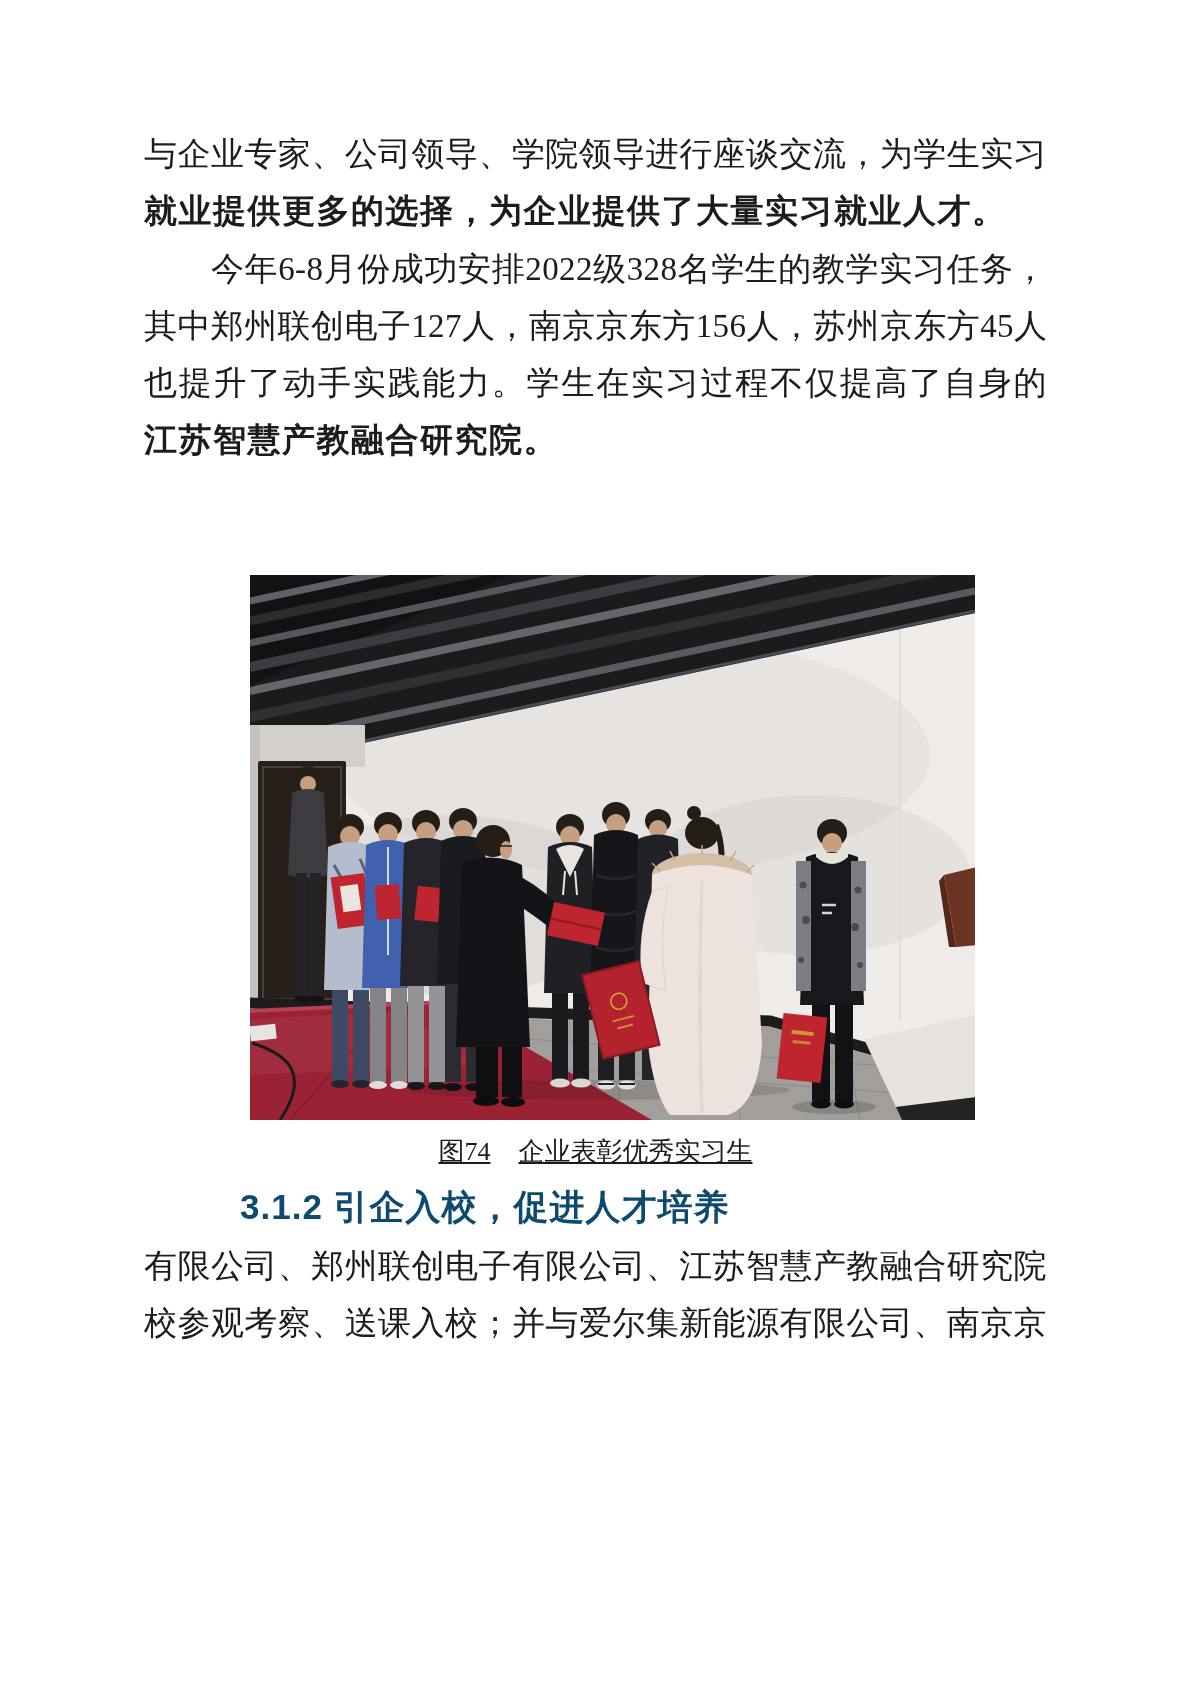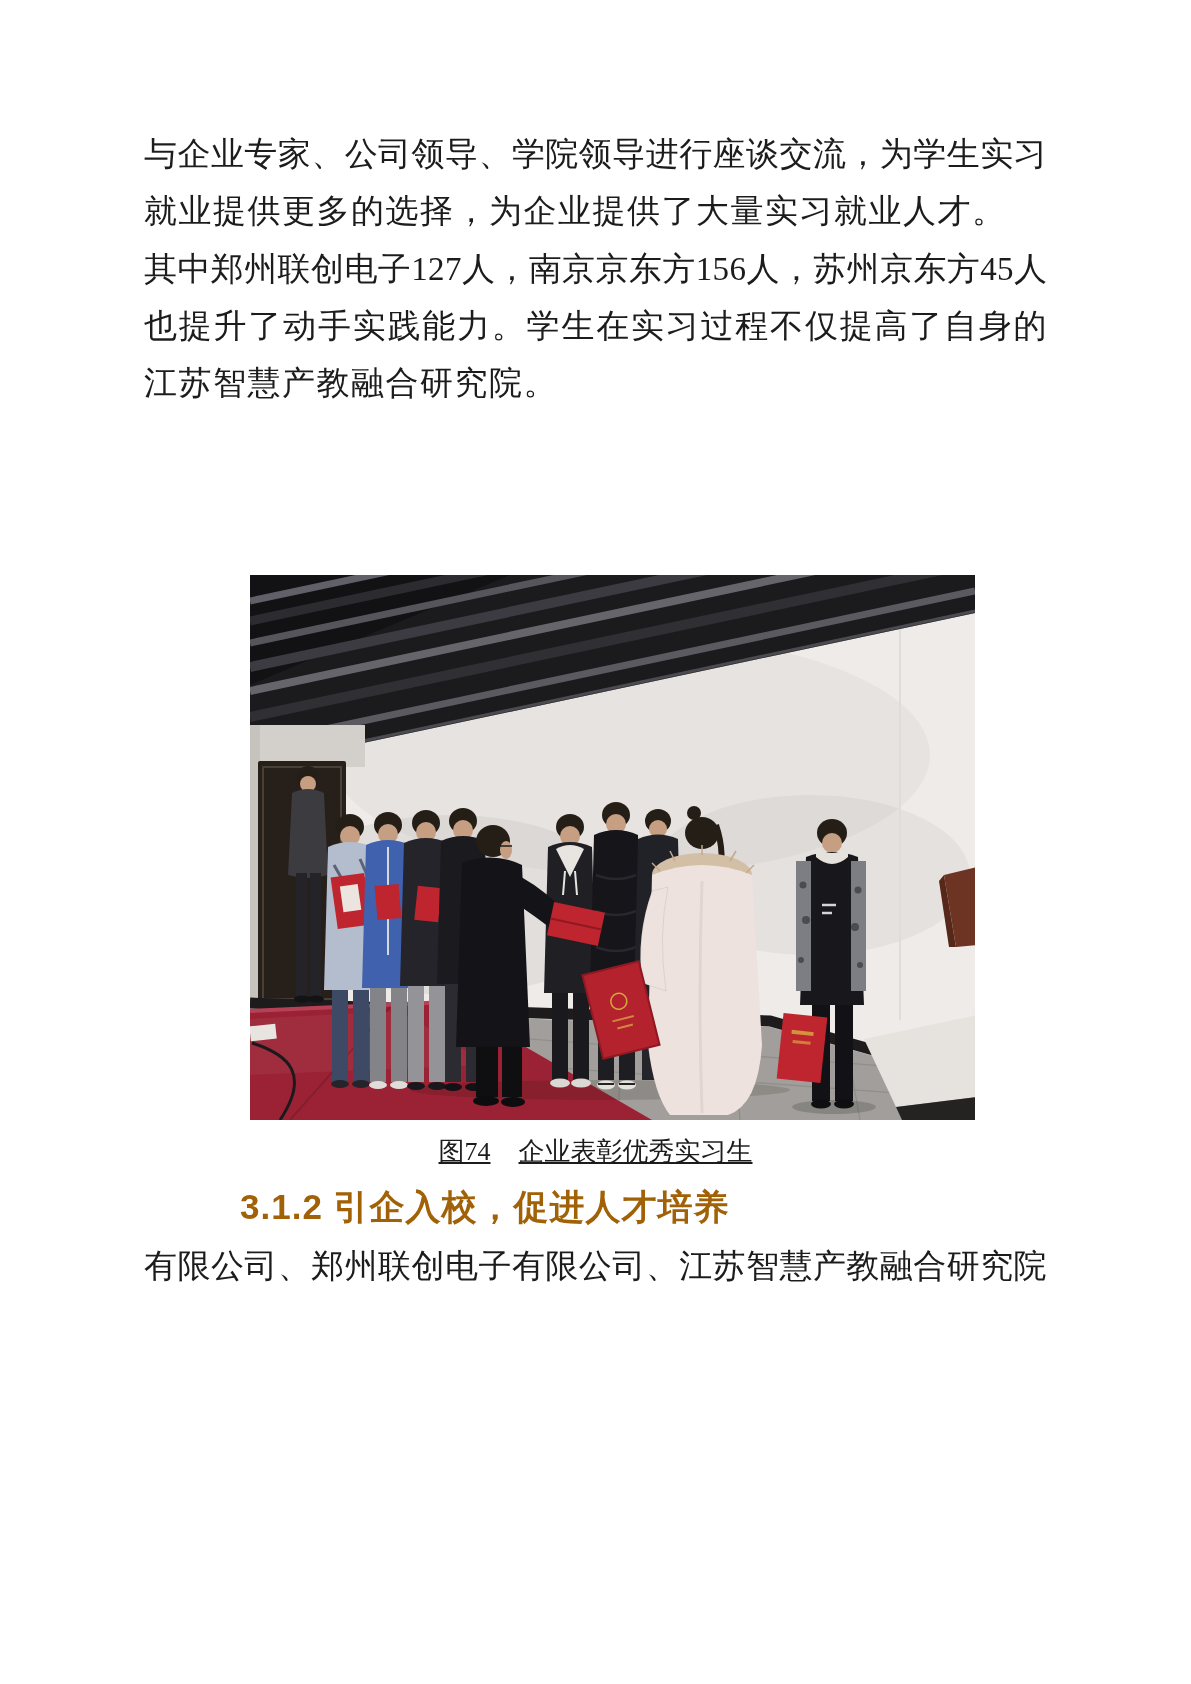--- a/index.html
+++ b/index.html
@@ -3,47 +3,48 @@
 <meta charset="utf-8">
 <style>
   html,body{margin:0;padding:0;background:#ffffff;}
   .page{position:relative;width:1191px;height:1400px;background:#ffffff;overflow:hidden;
         color:#1c1c1c;}
   .para{position:absolute;left:144px;width:903px;
         font-family:"Liberation Serif","DejaVu Serif",serif;
         font-size:33px;line-height:57px;}
   .line{height:57px;overflow:hidden;white-space:nowrap;
         text-align:justify;text-align-last:justify;letter-spacing:0.4px;}
-  .line.last{text-align-last:left;letter-spacing:1.5px;}
+  .line.last{text-align-last:left;letter-spacing:1.5px;font-weight:bold;}
   .line.indent{padding-left:67px;}
   .p1{top:126px;}
   .p2{top:241px;}
   .p3{top:1238px;}
   .photo{position:absolute;left:250px;top:575px;width:725px;height:545px;margin:0;padding:0;}
   .photo svg{display:block;width:725px;height:545px;}
   .caption{position:absolute;left:144px;top:1136px;width:903px;text-align:center;
            font-family:"Liberation Serif","DejaVu Serif",serif;font-size:26px;line-height:32px;text-decoration:underline;}
   .capgap{display:inline-block;width:28px;}
   .heading{position:absolute;left:240px;top:1184px;margin:0;
            font-family:"Liberation Sans","DejaVu Sans",sans-serif;
-           font-size:35px;line-height:46px;font-weight:bold;letter-spacing:1px;color:#a16207;}
+           font-size:35px;line-height:46px;font-weight:bold;letter-spacing:1px;color:#0c4a6e;}
   .pagenum{position:absolute;left:0;top:1490px;width:1191px;text-align:center;
            font-family:"Liberation Sans","DejaVu Sans",sans-serif;font-size:22px;color:#ef4444;}
 </style>
 </head>
 <body>
 
 <div class="page">
 
   <div class="para p1">
     <div class="line">与企业专家、公司领导、学院领导进行座谈交流，为学生实习</div>
     <div class="line last">就业提供更多的选择，为企业提供了大量实习就业人才。</div>
   </div>
 
   <div class="para p2">
+    <div class="line indent">今年6-8月份成功安排2022级328名学生的教学实习任务，</div>
     <div class="line">其中郑州联创电子127人，南京京东方156人，苏州京东方45人</div>
     <div class="line">也提升了动手实践能力。学生在实习过程不仅提高了自身的</div>
     <div class="line last">江苏智慧产教融合研究院。</div>
   </div>
 
   <figure class="photo">
     <svg viewBox="0 0 725 545" aria-hidden="true">
       <defs>
         <clipPath id="ph">
             <rect x="0" y="0" width="725" height="545"></rect>
@@ -284,17 +285,18 @@
   </figure>
 
   <div class="caption">
     <span>图74</span><span class="capgap"></span><span>企业表彰优秀实习生</span>
   </div>
 
   <h3 class="heading">3.1.2 引企入校，促进人才培养</h3>
 
   <div class="para p3">
     <div class="line">有限公司、郑州联创电子有限公司、江苏智慧产教融合研究院</div>
+    <div class="line">校参观考察、送课入校；并与爱尔集新能源有限公司、南京京</div>
   </div>
 
   <div class="pagenum">91</div>
 
 </div>
 
 </body></html>

